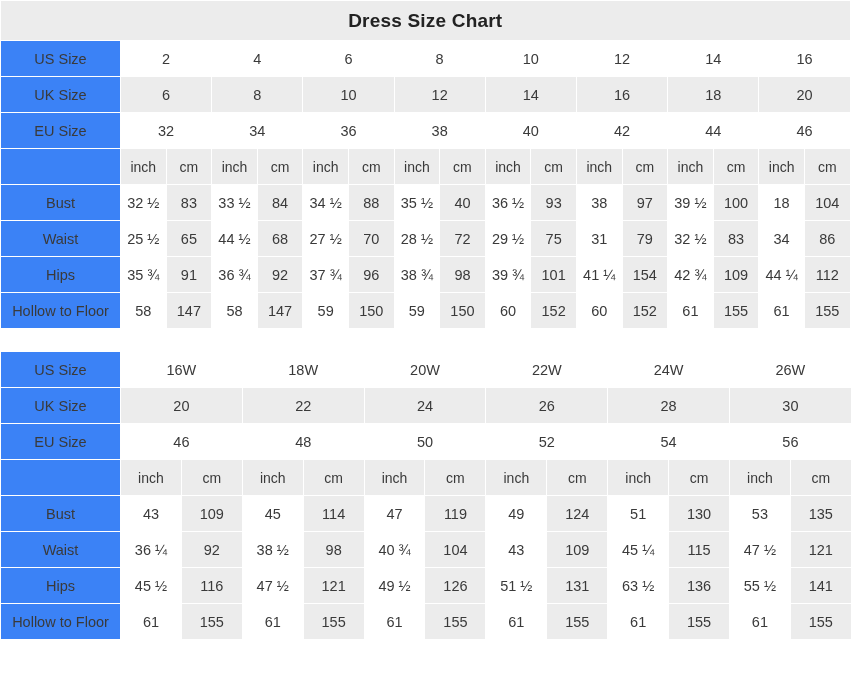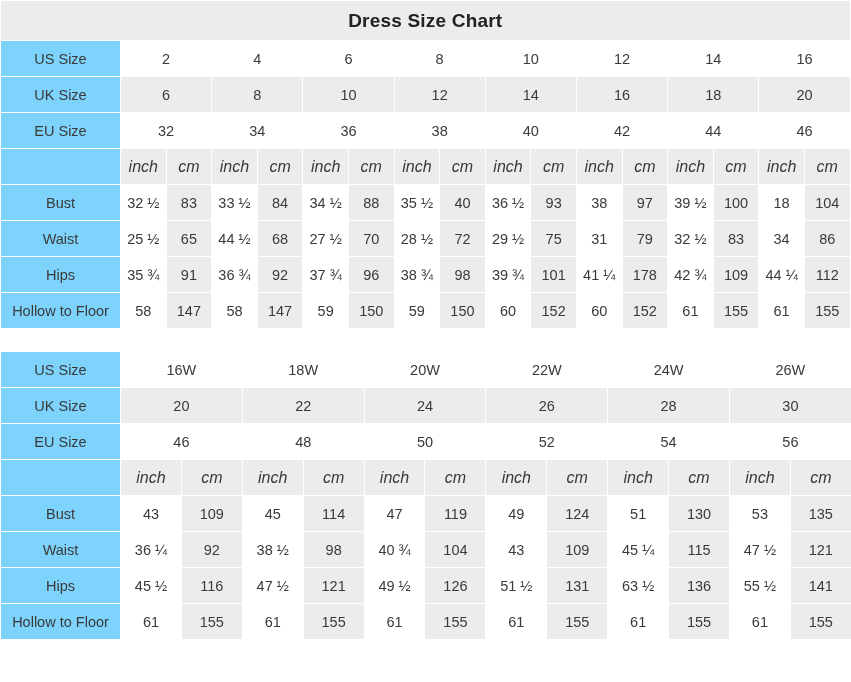--- a/index.html
+++ b/index.html
@@ -32,32 +32,31 @@
   }
   .title-cell {
     background: #ececec;
     font-size: 19px !important;
     font-weight: bold !important;
     color: #222222 !important;
     height: 40px !important;
     letter-spacing: 0.2px;
   }
   .rowhead {
-    background: #7dd3fc;
+    background: #3b82f6;
     margin-left: 40px;
   }
   .shade {
     background: #ececec;
   }
   .plain {
     background: #ffffff;
   }
   .unit-row td {
-    font-size: 16px;
-    font-style: italic;
+    font-size: 14px;
   }
   .gap {
     height: 22px;
     background: #ffffff;
   }
 </style>
 </head>
 <body>
 
 <table class="chart">
@@ -165,21 +164,21 @@
       <td class="shade">91</td>
       <td class="plain">36 ¾</td>
       <td class="shade">92</td>
       <td class="plain">37 ¾</td>
       <td class="shade">96</td>
       <td class="plain">38 ¾</td>
       <td class="shade">98</td>
       <td class="plain">39 ¾</td>
       <td class="shade">101</td>
       <td class="plain">41 ¼</td>
-      <td class="shade">178</td>
+      <td class="shade">154</td>
       <td class="plain">42 ¾</td>
       <td class="shade">109</td>
       <td class="plain">44 ¼</td>
       <td class="shade">112</td>
     </tr>
     <tr>
       <td class="rowhead">Hollow to Floor</td>
       <td class="plain">58</td>
       <td class="shade">147</td>
       <td class="plain">58</td>

